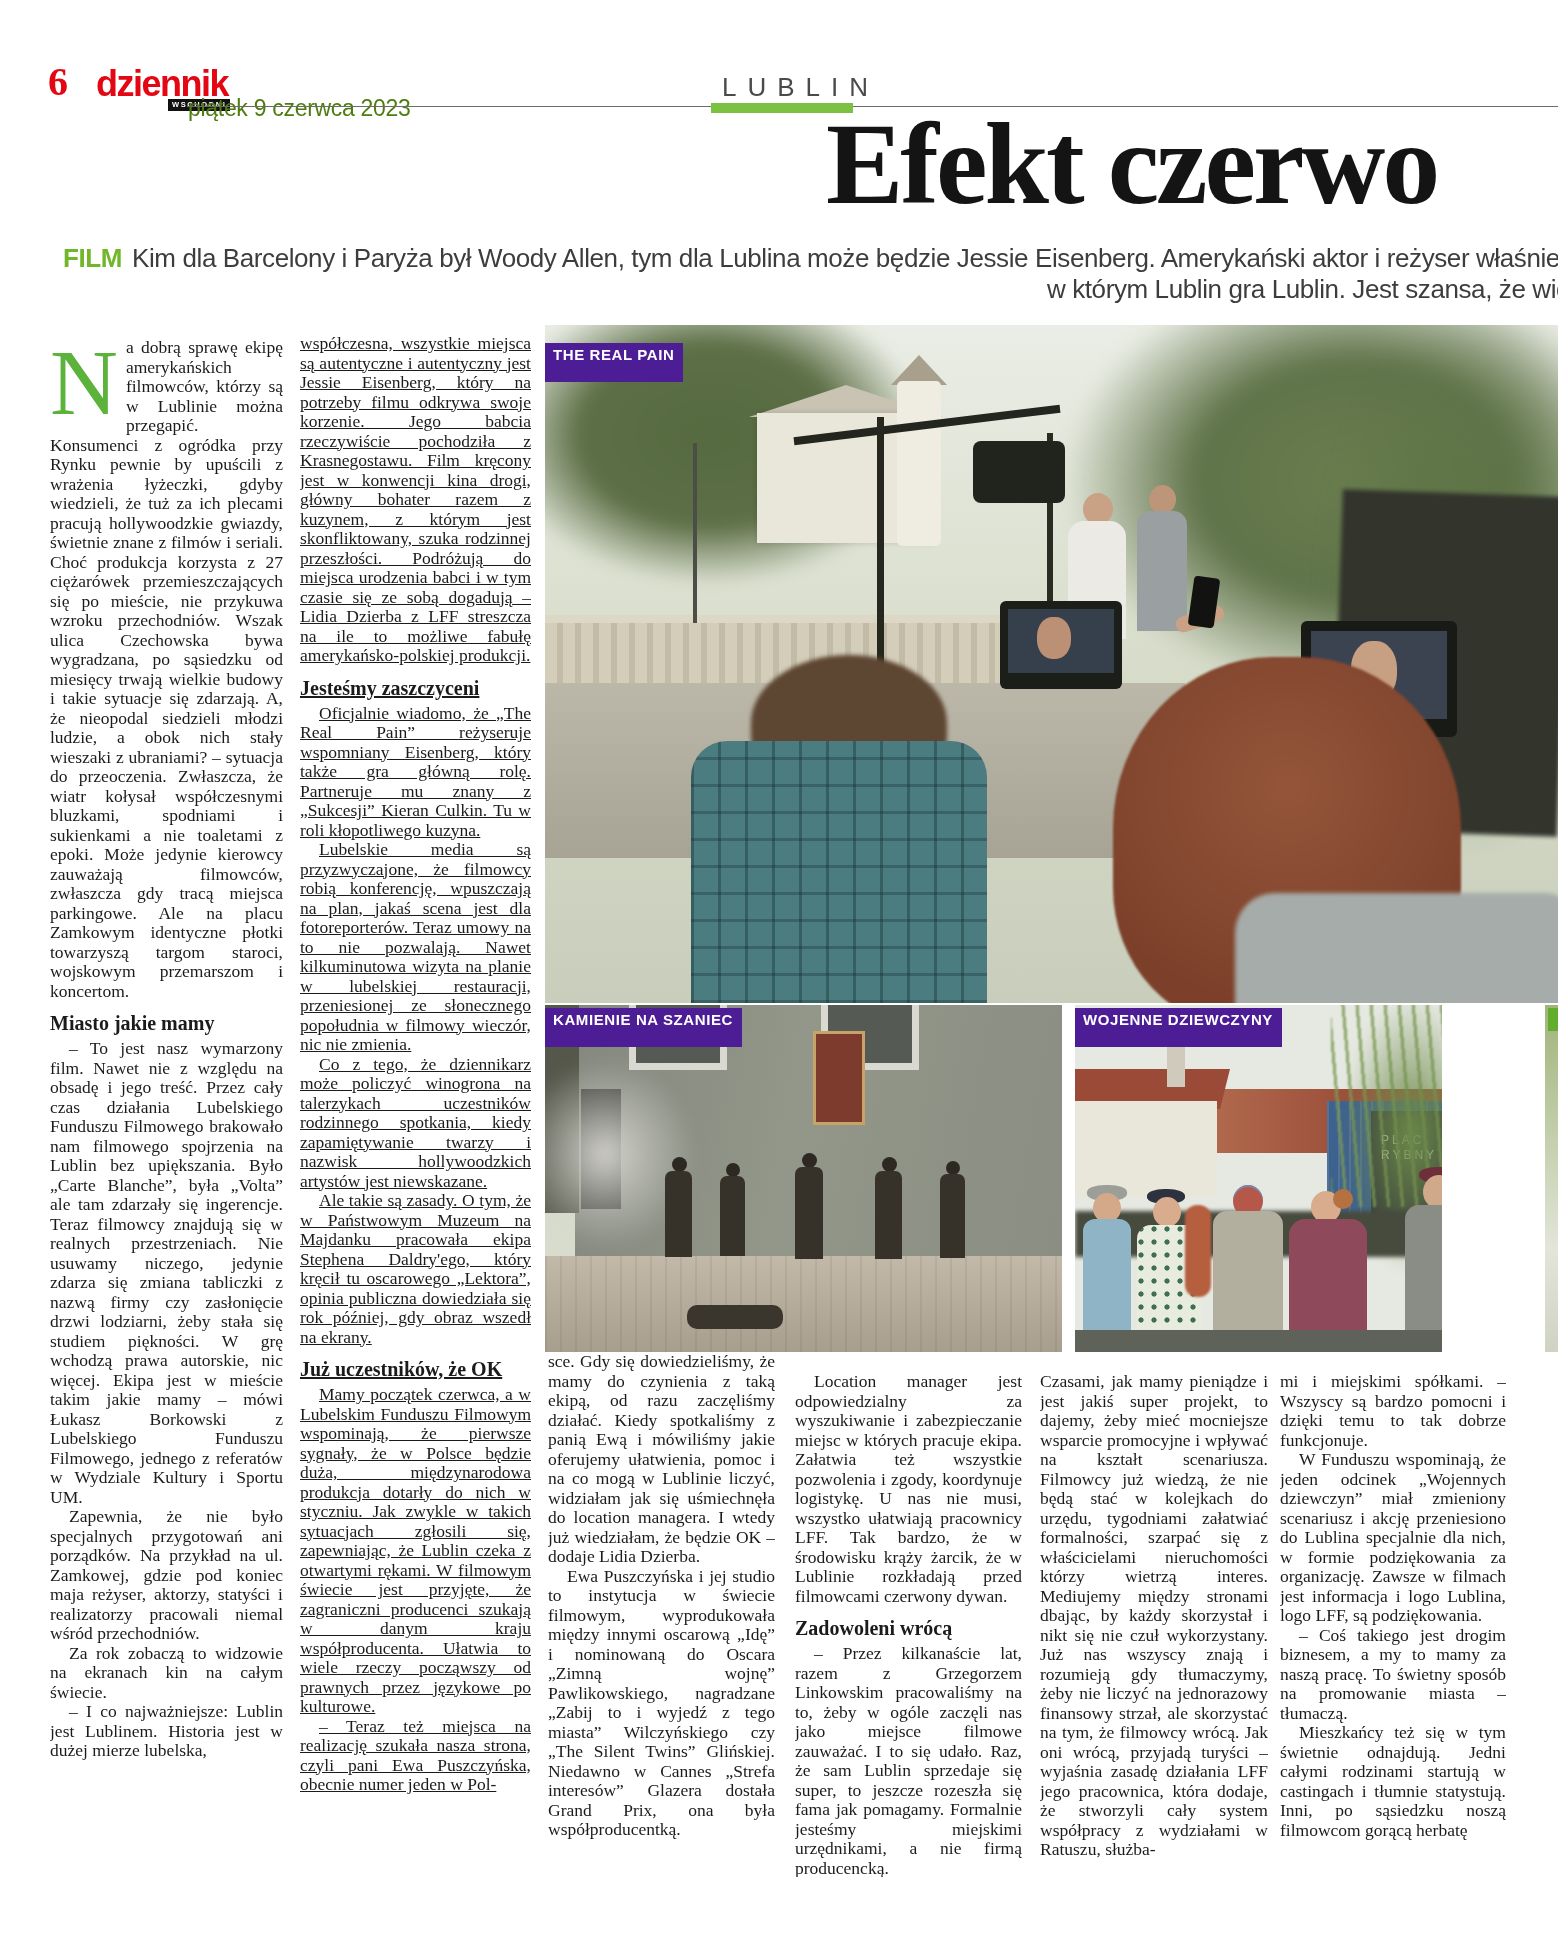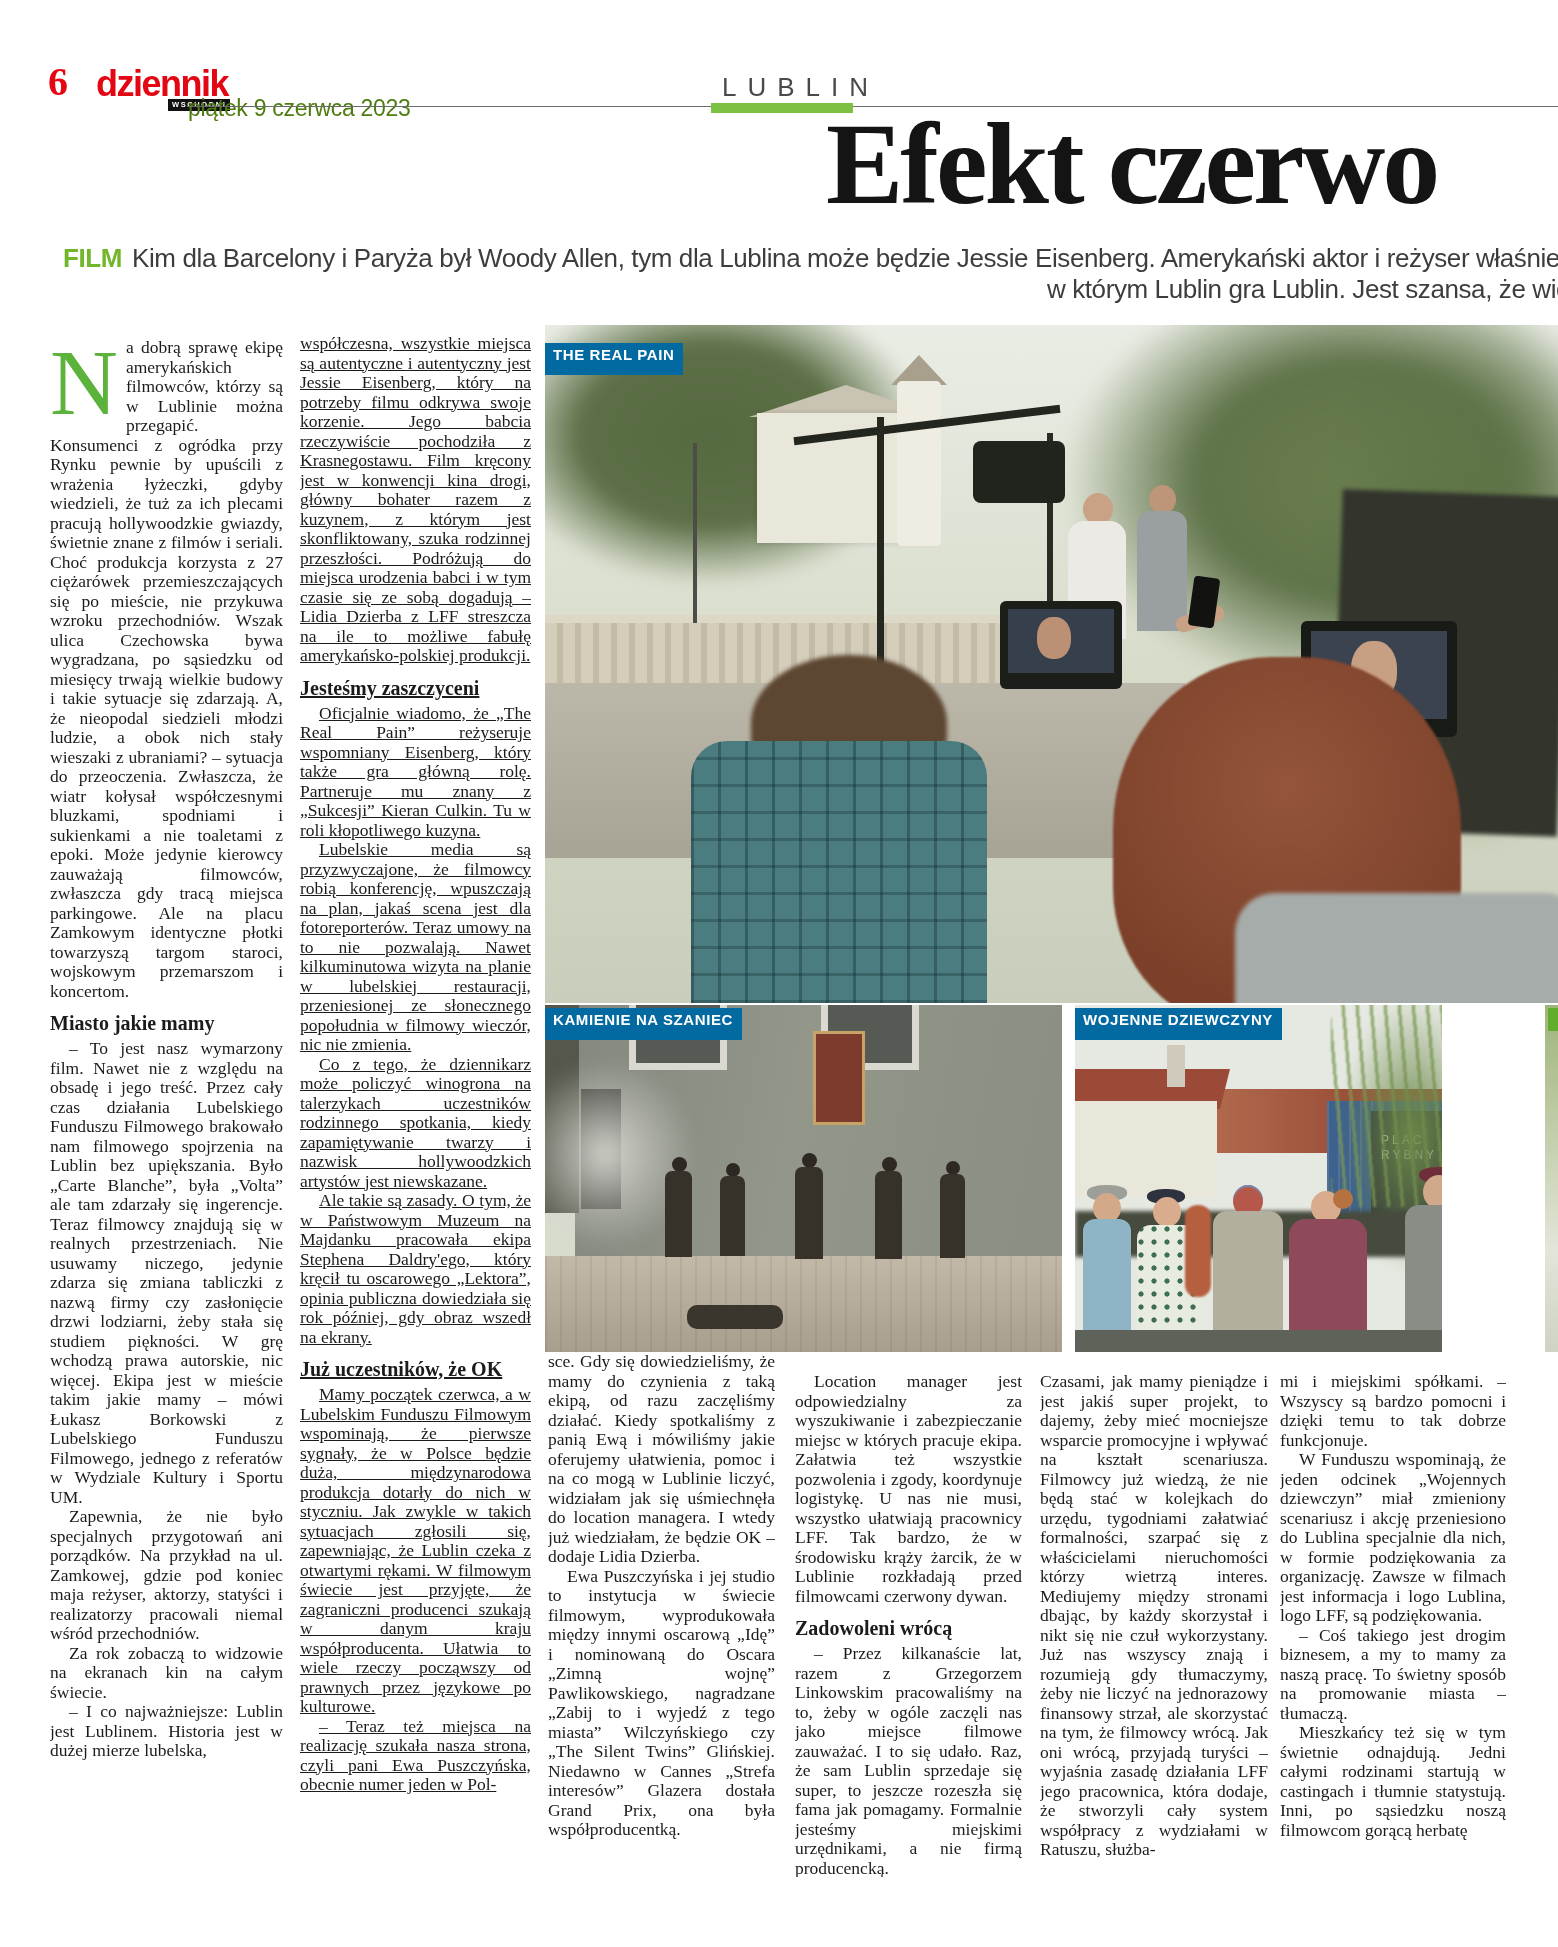--- a/index.html
+++ b/index.html
@@ -32,22 +32,22 @@
   .subhead{font:bold 20px/22px "Liberation Serif",serif;margin:11px 0 5px;text-indent:0;}
   .dropcap{float:left;color:#5cb33b;font:94px/76px "Liberation Serif",serif;margin:6px 8px 0 0;}
   #col1{left:50px;top:338px;width:233px;height:1535px;}
   #col2{left:300px;top:334px;width:231px;height:1539px;text-decoration:underline;}
   #col3{left:548px;top:1352px;width:227px;height:505px;}
   #col4{left:795px;top:1372px;width:227px;height:505px;}
   #col5{left:1040px;top:1372px;width:228px;height:505px;}
   #col6{left:1280px;top:1372px;width:226px;height:505px;}
   
   .photo{position:absolute;overflow:hidden;background:#d8dccd;}
-  .plabel{position:absolute;z-index:30;background:#0369a1;color:#fff;
-          font:bold 15px/1 "Liberation Sans",sans-serif;letter-spacing:0.6px;padding:4px 9px 13px 8px;}
+  .plabel{position:absolute;z-index:30;background:#4c1d95;color:#fff;
+          font:bold 15px/1 "Liberation Sans",sans-serif;letter-spacing:0.6px;padding:4px 9px 20px 8px;}
   .shape{position:absolute;}
   #photo1{left:545px;top:325px;width:1013px;height:678px;}
   #photo2{left:545px;top:1005px;width:517px;height:347px;}
   #photo3{left:1075px;top:1005px;width:367px;height:347px;}
   #photo4{left:1545px;top:1005px;width:13px;height:347px;background:linear-gradient(#9fb479,#e2e5d8 70%,#cfd3c3);}
   
   .ph1-sky{inset:0;background:linear-gradient(#eaede5,#d6dbc8 55%,#c8cebb);}
   .ph1-treeL{left:-50px;top:-40px;width:430px;height:300px;background:radial-gradient(closest-side,#566a40,#5c6f46 60%,rgba(92,111,70,0));filter:blur(7px);}
   .ph1-castle{left:212px;top:88px;width:178px;height:130px;background:#e9e6da;box-shadow:0 0 6px rgba(0,0,0,.15);}
   .ph1-castle-roof{left:204px;top:60px;width:0;height:0;border-left:97px solid transparent;border-right:97px solid transparent;border-bottom:32px solid #c8c3b2;}

